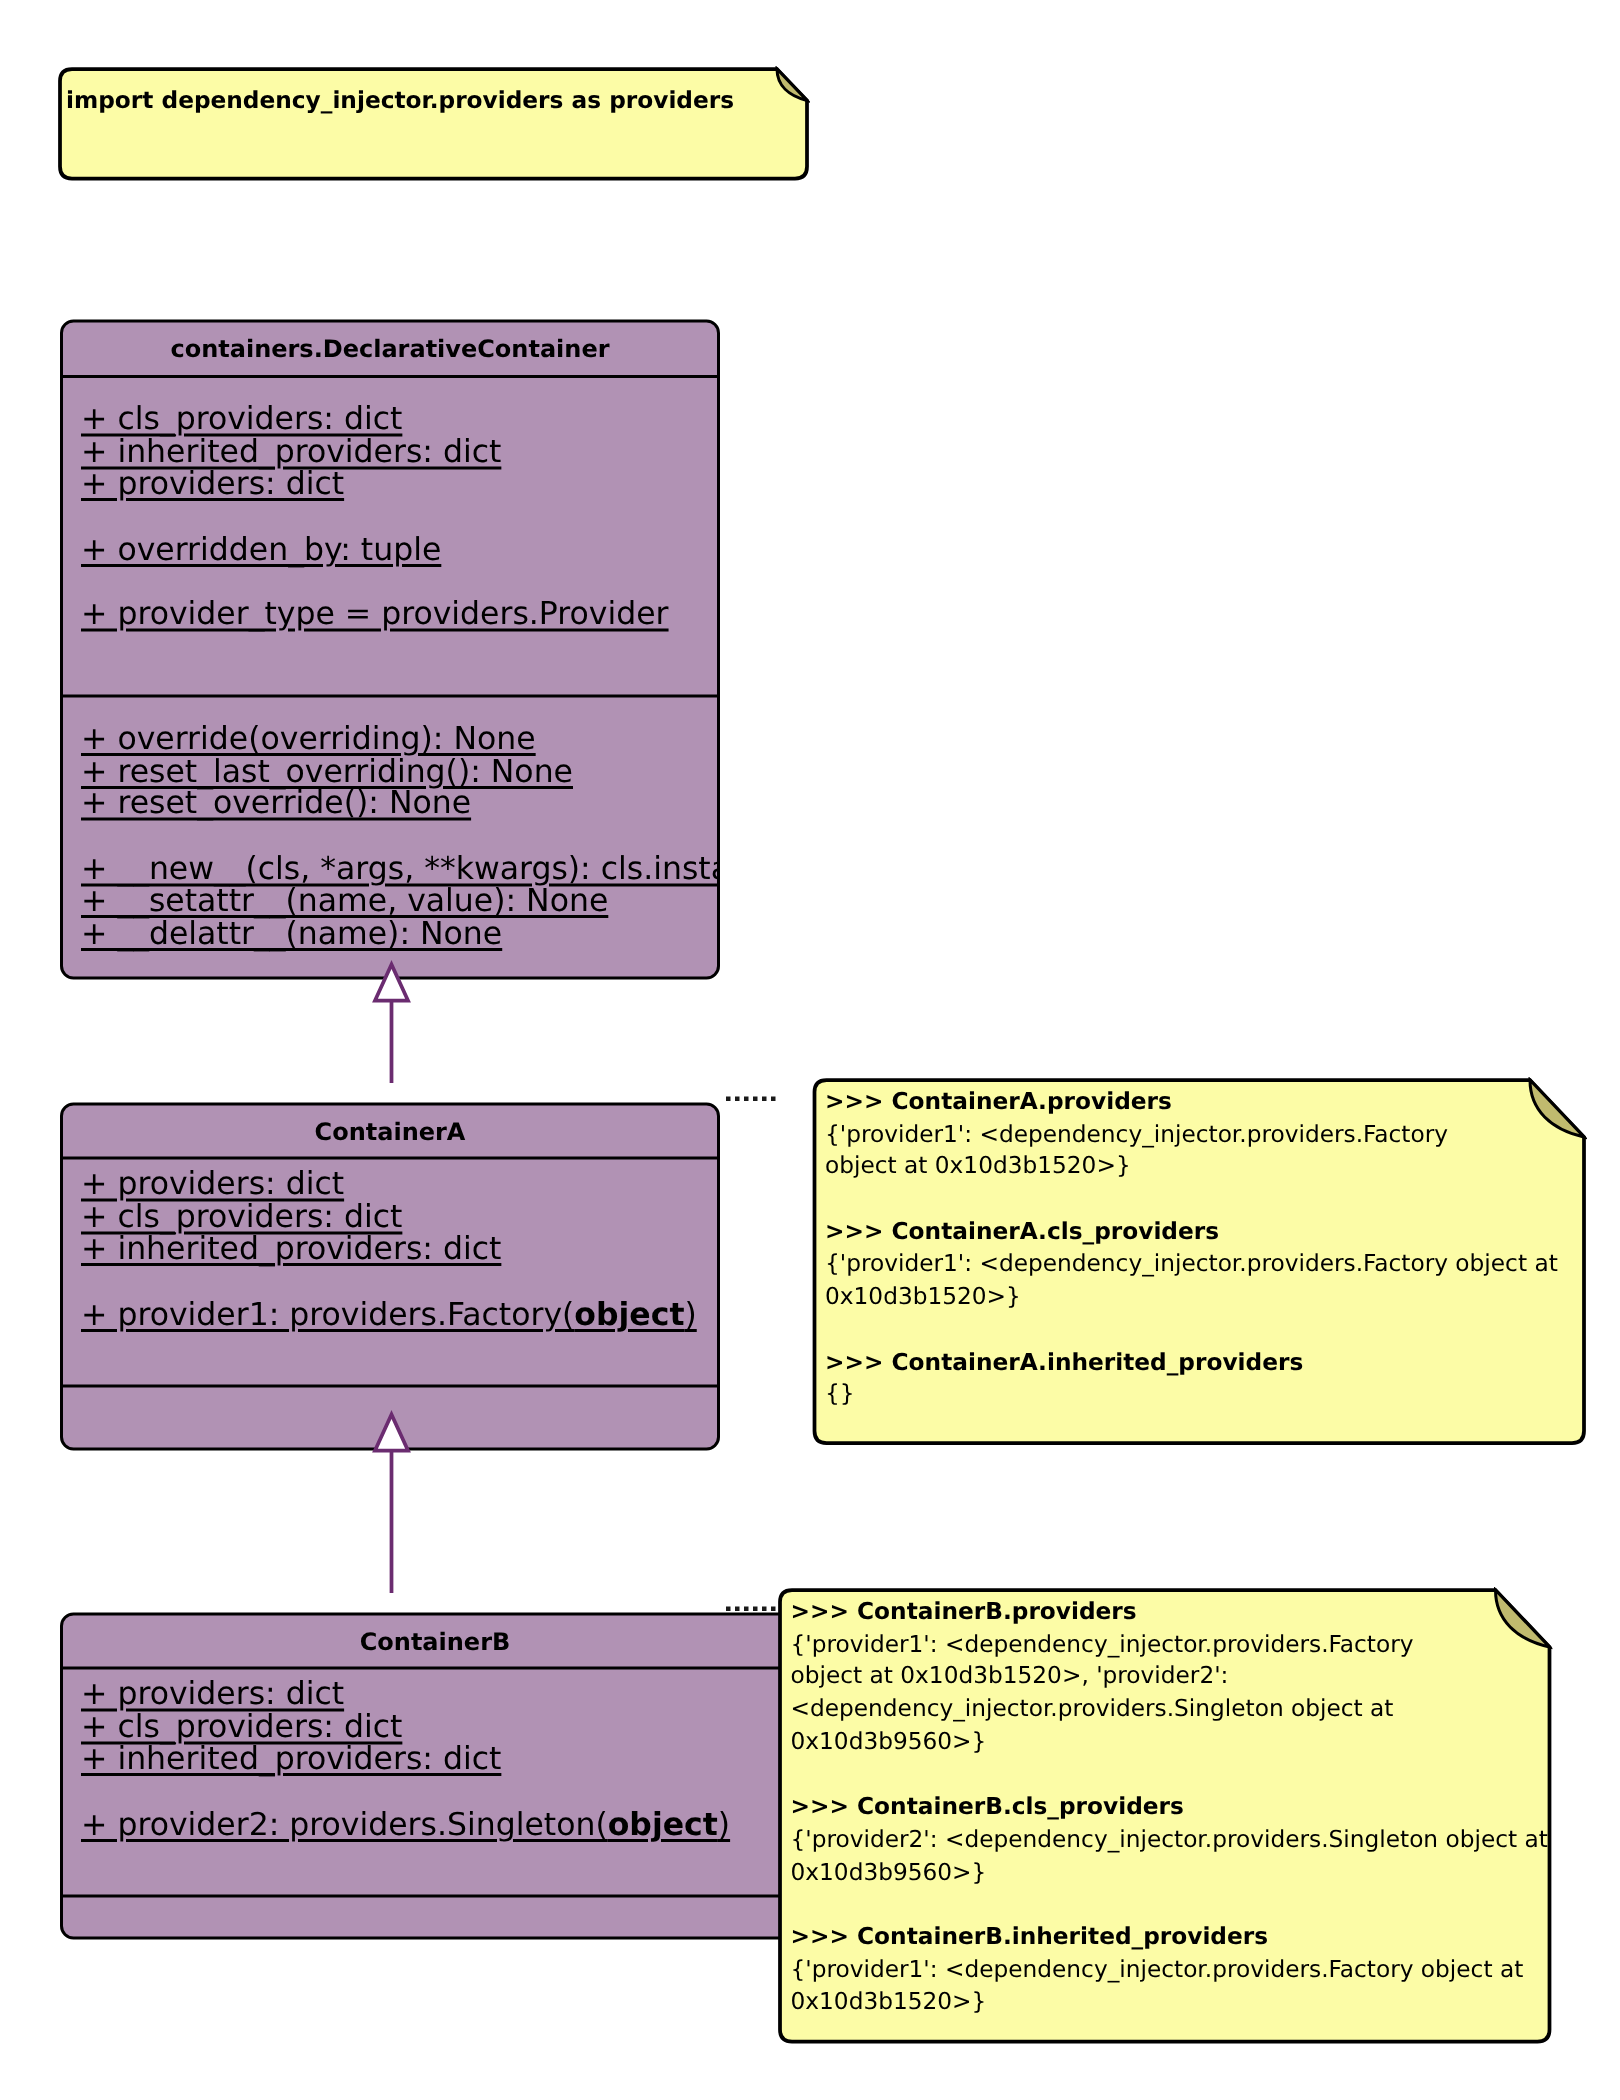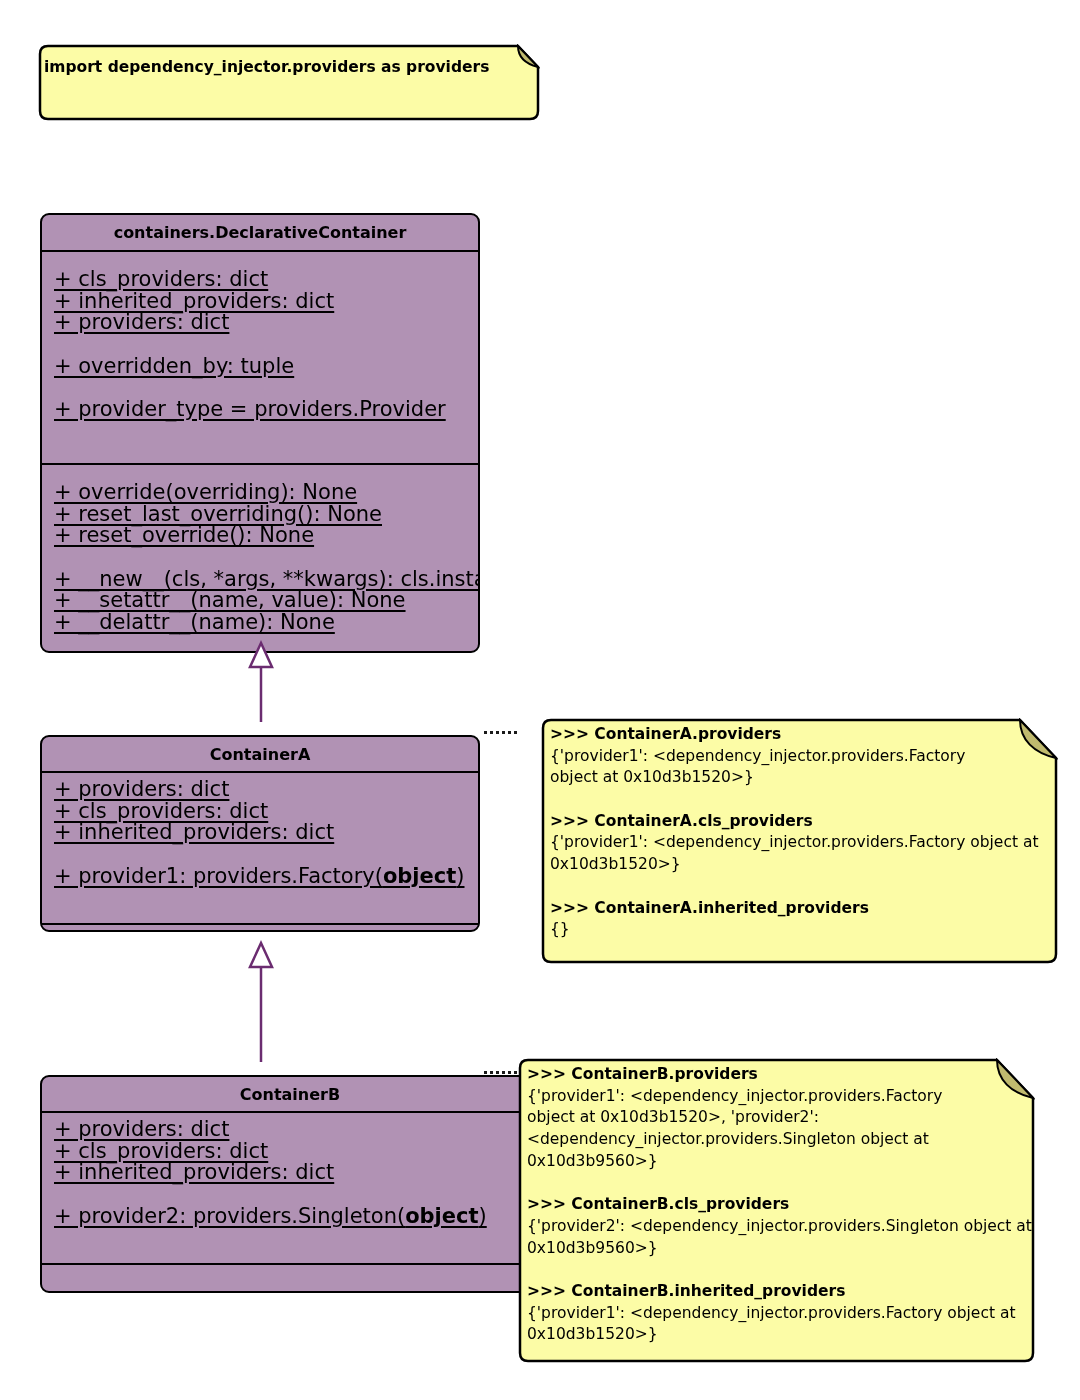--- a/index.html
+++ b/index.html
@@ -68,21 +68,21 @@
       <div class="member">+ __setattr__(name, value): None</div>
       <div class="member">+ __delattr__(name): None</div>
     </div>
   </div>
 
   <svg class="arrow" style="left:239px;top:640px;" width="44" height="82" viewBox="0 0 44 82">
     <line x1="22" y1="26" x2="22" y2="82" stroke="#6B2C70" stroke-width="2.5"></line>
     <polygon points="22,3 11,27 33,27" fill="#ffffff" stroke="#6B2C70" stroke-width="2.5"></polygon>
   </svg>
 
-  <div class="uml-class" style="left:40px;top:722px;width:440px;height:197px;">
+  <div class="uml-class" style="left:40px;top:722px;width:440px;height:232px;">
     <div class="cls-title" style="height:36px;">ContainerA</div>
     <div class="compartment sep pad-sm" style="height:152px;">
       <div class="member">+ providers: dict</div>
       <div class="member">+ cls_providers: dict</div>
       <div class="member">+ inherited_providers: dict</div>
       <div class="member blank"></div>
       <div class="member"><span>+ provider1: providers.Factory(</span><span class="emph">object</span><span>)</span></div>
     </div>
     <div class="compartment" style="height:26px;"></div>
   </div>

